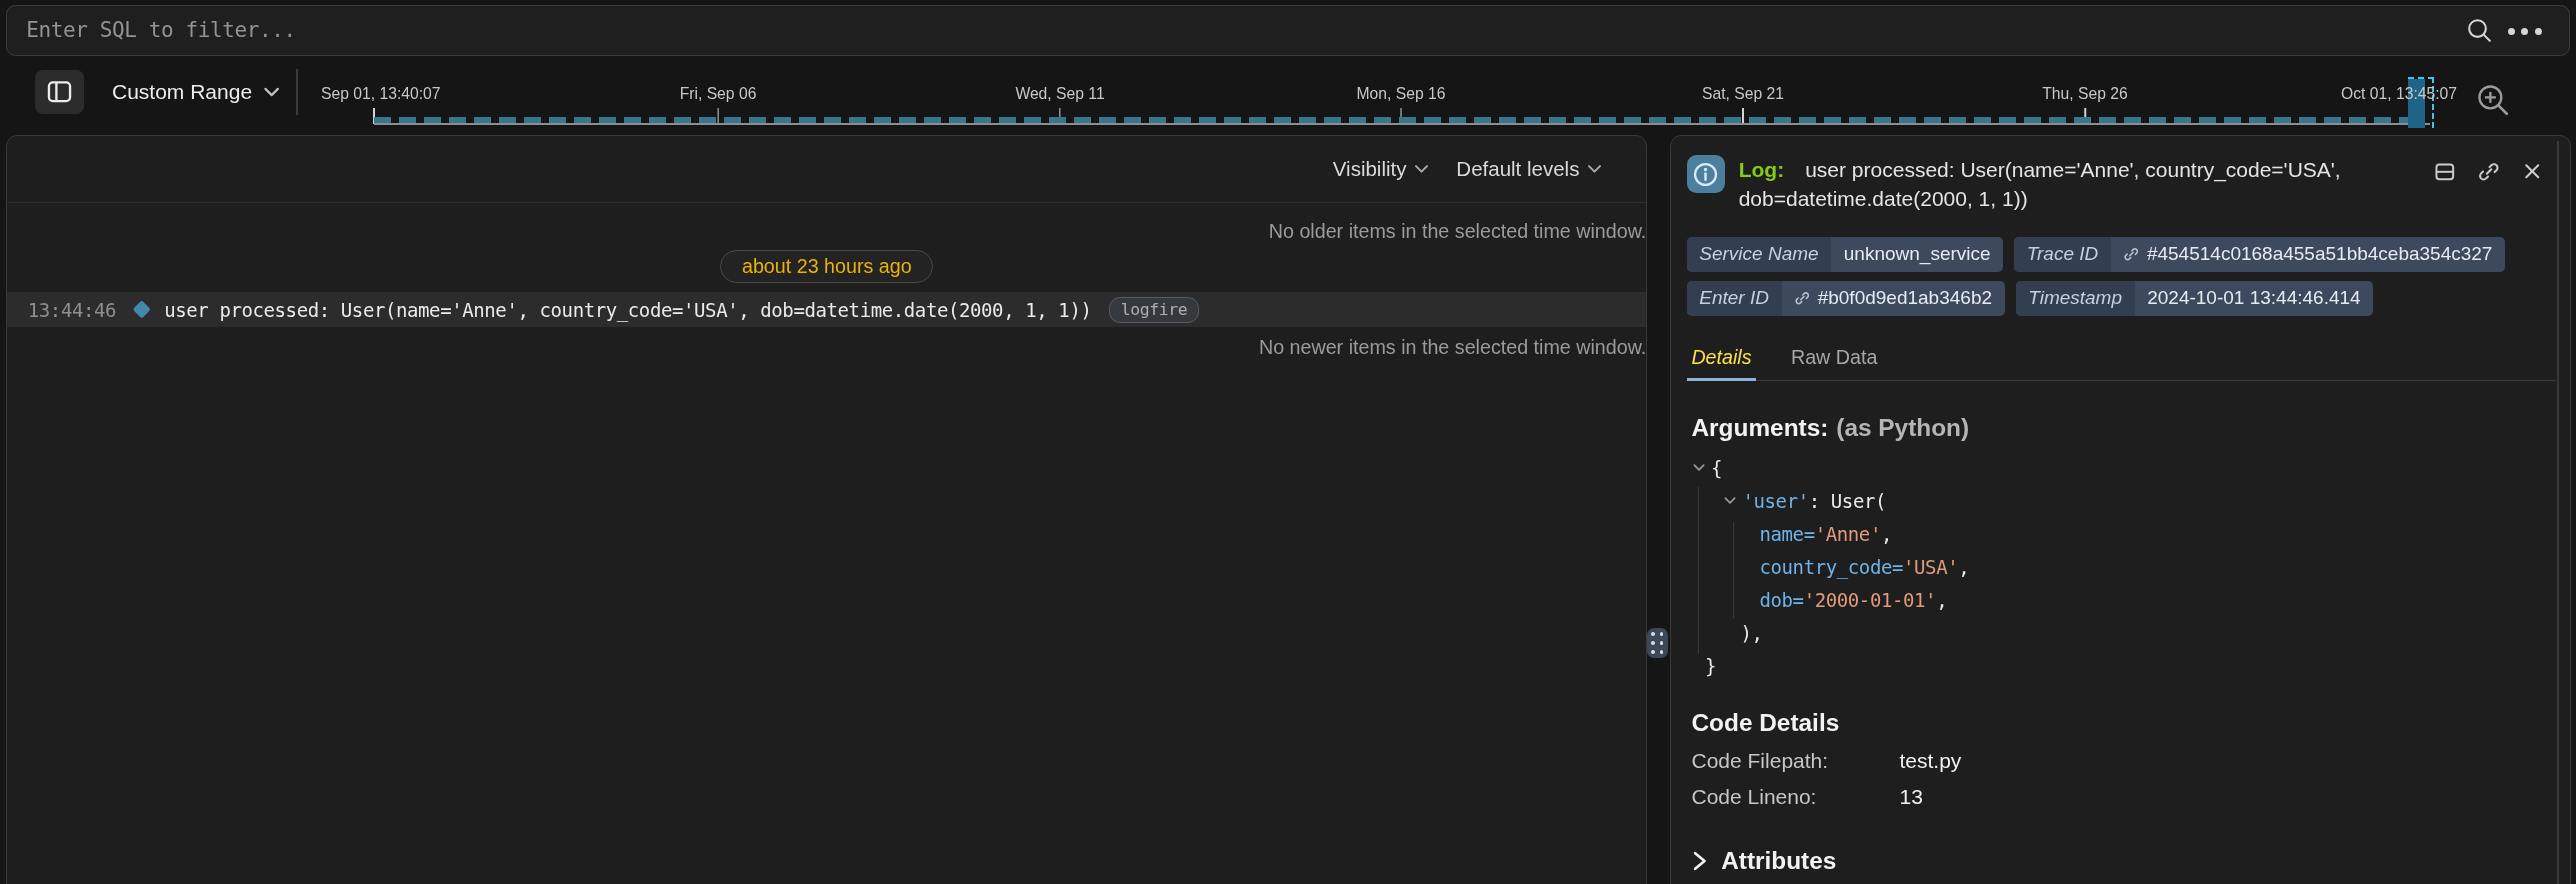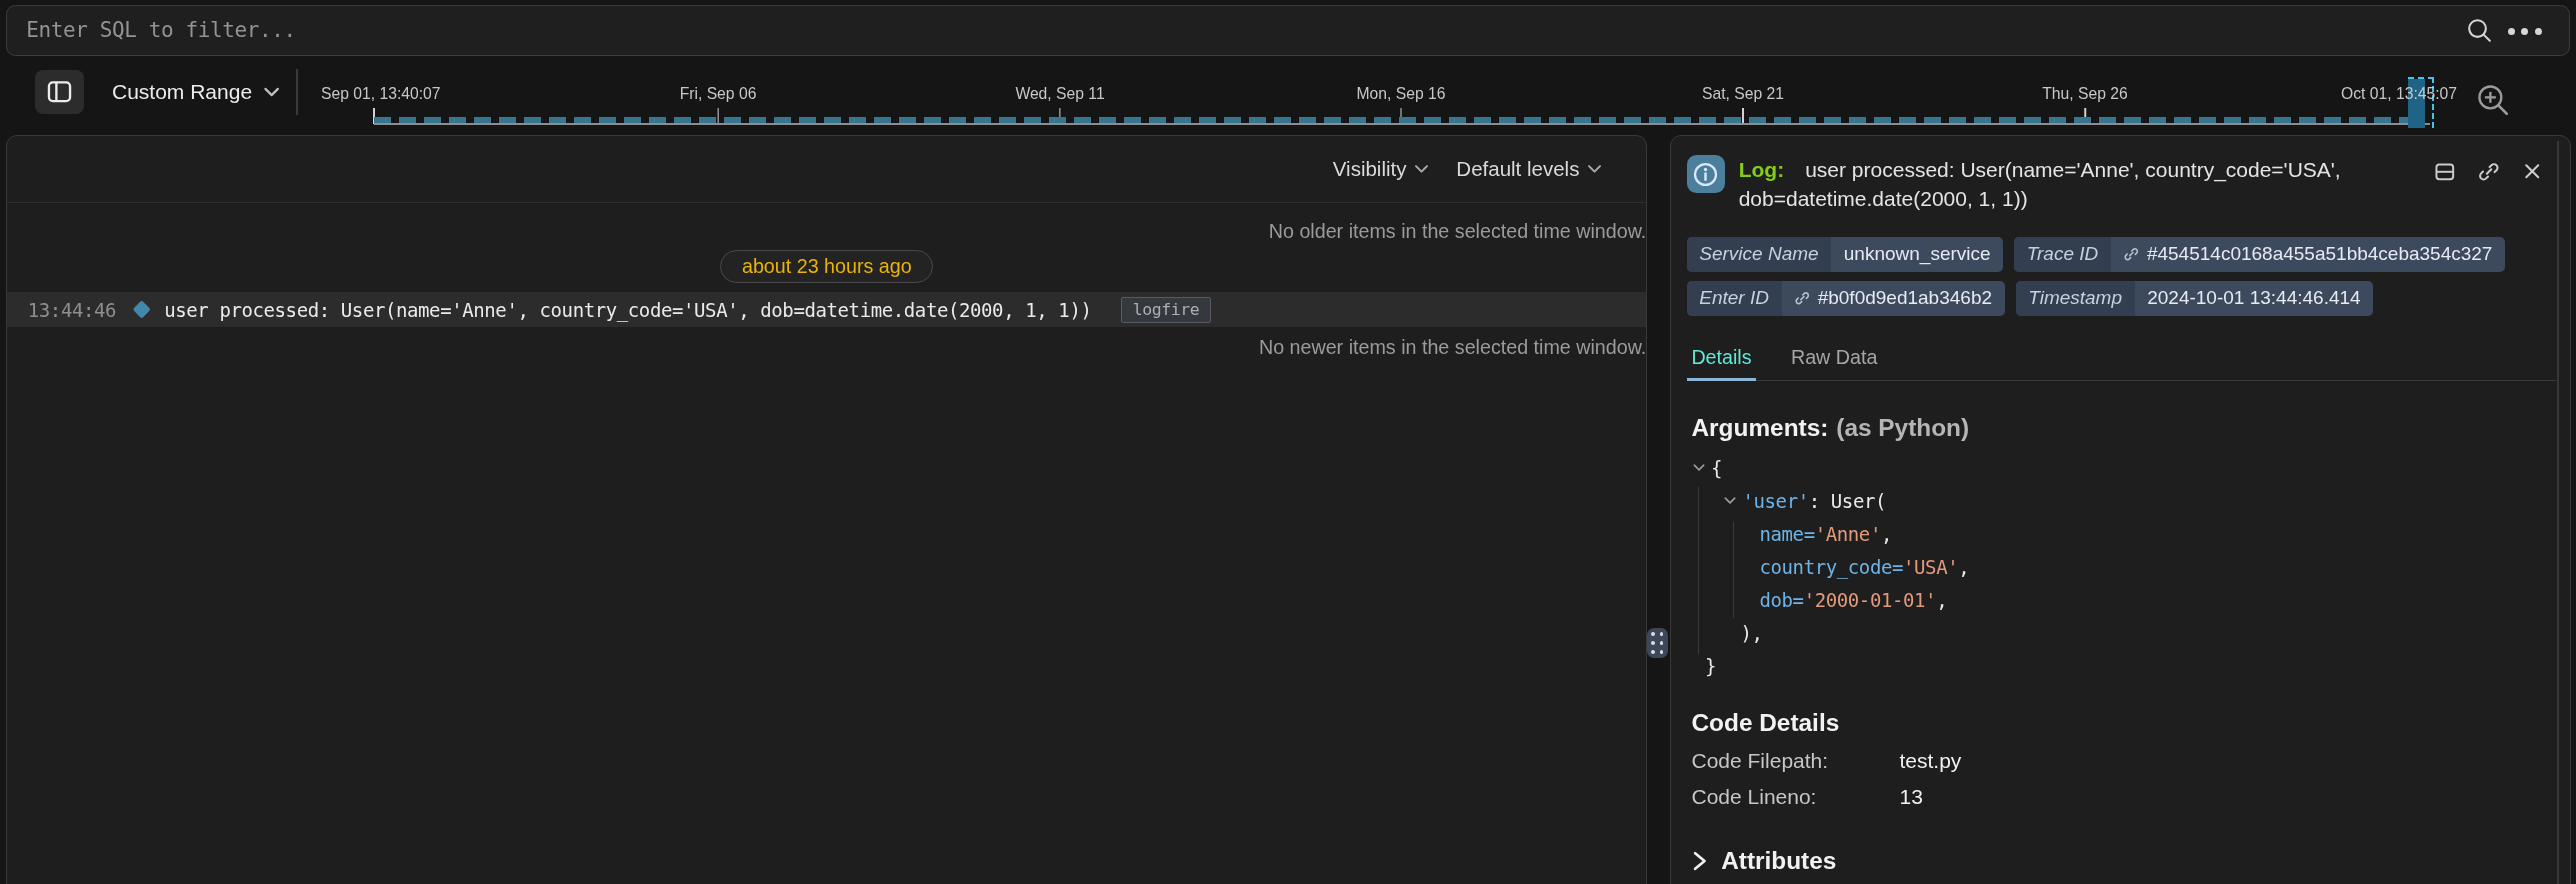--- a/index.html
+++ b/index.html
@@ -58,40 +58,40 @@
   .note{margin-top:17.3px;text-align:right;font-size:19.7px;color:#9b9b9b;line-height:23.6px;}
   .note.bottom{margin-top:9px;}
   .pill-ago{display:block;margin:6.3px auto 0;width:max-content;padding:3.9px 20.5px;border:1.6px solid #4a4a4a;
             border-radius:786px;background:#232323;color:#eab308;font-size:19.7px;cursor:pointer;}
   .log-row{margin-top:9.4px;height:35px;background:#2c2c2c;display:flex;align-items:center;
            font-family:"DejaVu Sans Mono", monospace;font-size:19px;cursor:pointer;}
   .row-time{color:#8f8f8f;margin-left:20.5px;letter-spacing:-0.4px;}
   .diamond{width:13.4px;height:13.4px;background:#4287ac;transform:rotate(45deg);border-radius:2.4px;
            margin:0 15.7px 0 19px;flex-shrink:0;}
   .row-msg{color:#eaeaea;letter-spacing:-0.4px;white-space:nowrap;}
-  .tag{margin-left:30px;padding:2.4px 10.2px;border:1.6px solid #585c62;border-radius:2px;background:#35383d;
+  .tag{margin-left:18px;padding:2.4px 10.2px;border:1.6px solid #585c62;border-radius:11px;background:#35383d;
        color:#abafb5;font-size:16.5px;letter-spacing:-0.4px;}
 
   
   .dp-header{display:flex;gap:14px;padding:19px 0 0 15.7px;}
   .info-ic{width:38px;height:38px;border-radius:9.4px;background:#4c7e9d;flex-shrink:0;
            display:flex;align-items:center;justify-content:center;}
   .dp-title{width:693px;font-size:21px;line-height:29px;color:#e4e4e4;}
   .dp-title .tp{font-weight:bold;color:#84cc16;margin-right:21px;}
   .dp-icons{position:absolute;top:23.6px;right:28px;display:flex;gap:20.5px;align-items:center;}
   .dp-icons span{cursor:pointer;}
   .badges{margin:23.6px 0 0 15.7px;width:836px;display:flex;flex-wrap:wrap;gap:9.4px 11px;}
   .badge{display:inline-flex;align-items:stretch;background:#3d4a5e;border-radius:5px;overflow:hidden;
          height:35px;font-size:19px;}
   .badge-label{display:flex;align-items:center;background:#333e50;color:#c7d0dd;font-style:italic;
                padding:0 12.6px;white-space:nowrap;}
   .badge-value{display:flex;align-items:center;gap:7px;color:#e6ebf2;padding:0 12.6px;white-space:nowrap;}
   .tabs{margin:30px 14px 0 15.7px;display:flex;gap:30px;border-bottom:1.6px solid #3a3a3a;font-size:19.7px;}
   .tab{padding:0 4.7px 9.4px 4.7px;cursor:pointer;}
-  .tab.active{color:#5eead4;border-bottom:3.1px solid #8cb4d6;margin-bottom:-1.6px;}
+  .tab.active{color:#fde047;border-bottom:3.1px solid #8cb4d6;margin-bottom:-1.6px;font-style:italic;}
   .tab.inactive{color:#a6a6a6;}
   .args-h{margin:33px 0 0 20.5px;font-size:24.4px;font-weight:bold;color:#f2f2f2;}
   .args-h .as-py{color:#b5b5b5;margin-left:7.9px;}
   .code{position:relative;margin:9.4px 0 0 20.5px;font-family:"DejaVu Sans Mono", monospace;
         font-size:19px;letter-spacing:-0.4px;}
   .code-line{display:flex;align-items:center;height:33px;white-space:pre;}
   .code-chevron{width:14px;margin-right:5.5px;cursor:pointer;flex-shrink:0;}
   .tok-plain{color:#eaeaea;} .tok-key{color:#6db3e8;} .tok-str{color:#e29a7c;}
   .guide{position:absolute;width:1.6px;background:#3a3a3a;}
   .g1{left:6.3px;top:36px;height:167px;} .g2{left:41px;top:71px;height:96px;}

